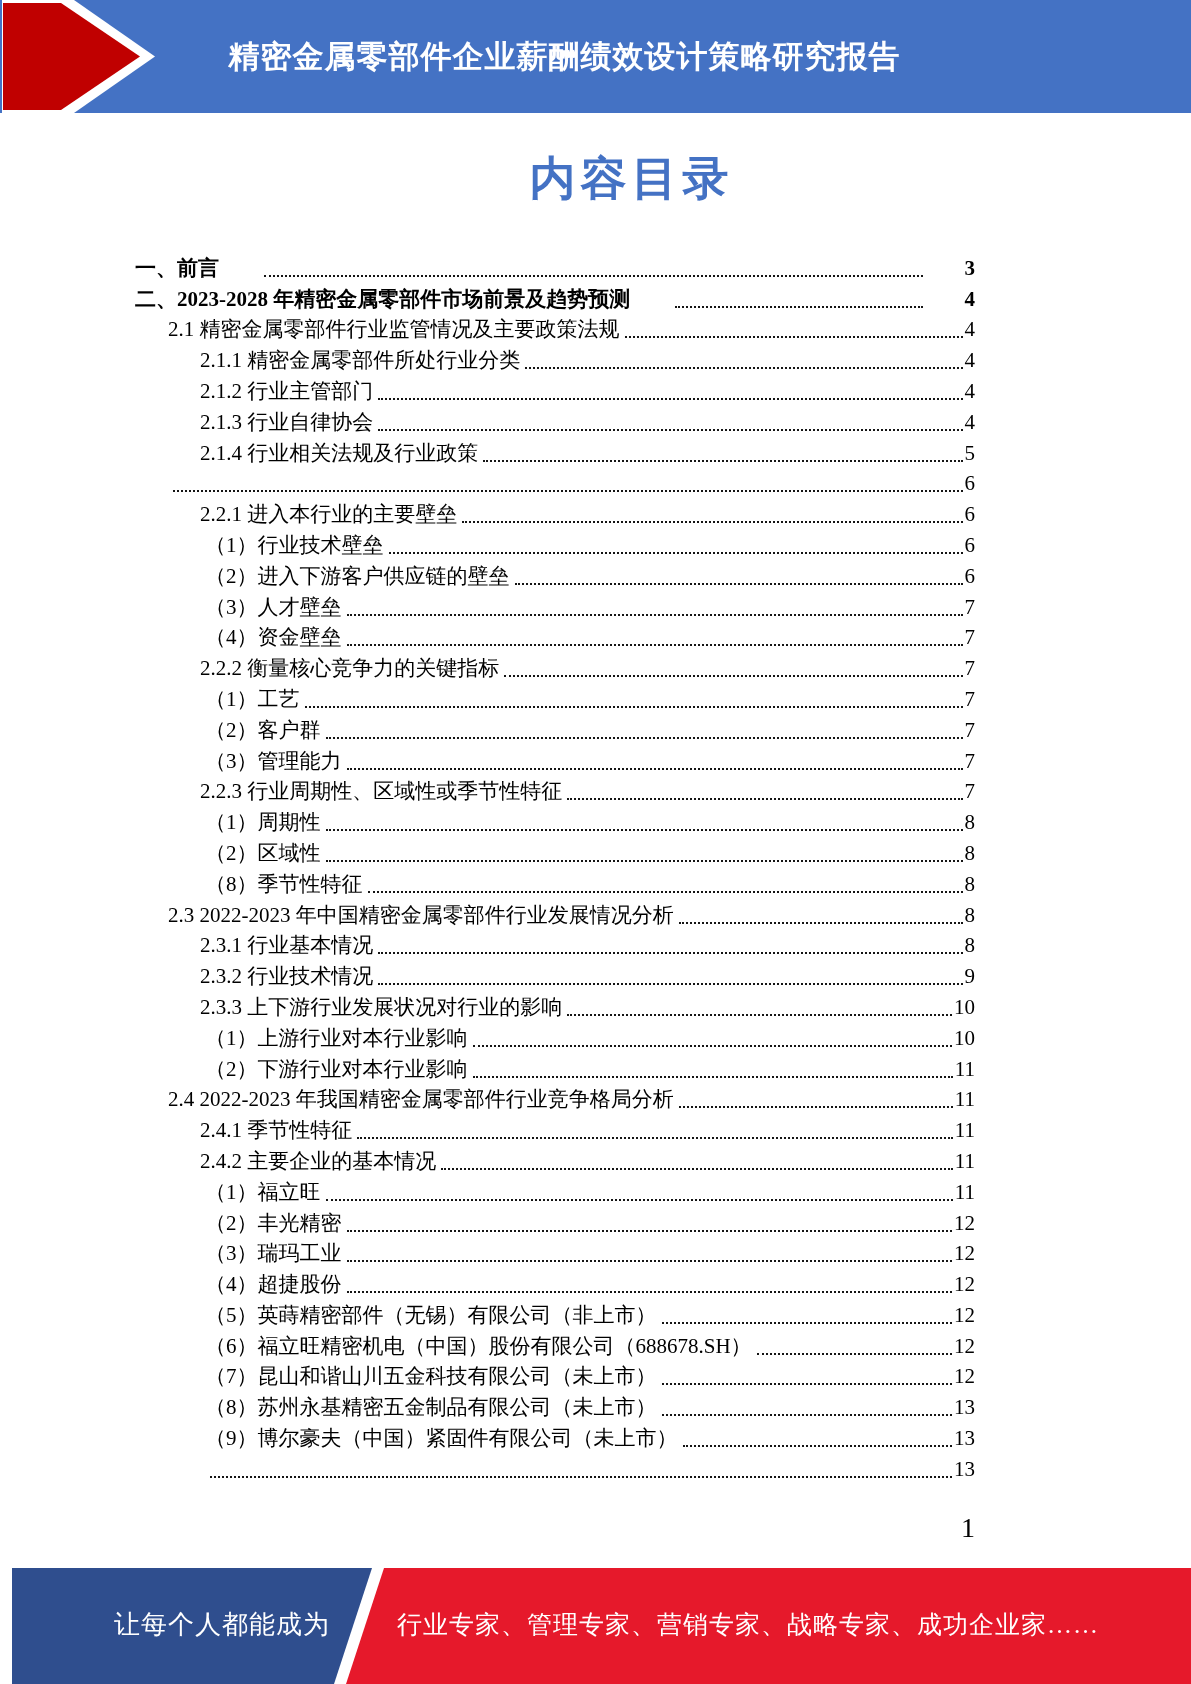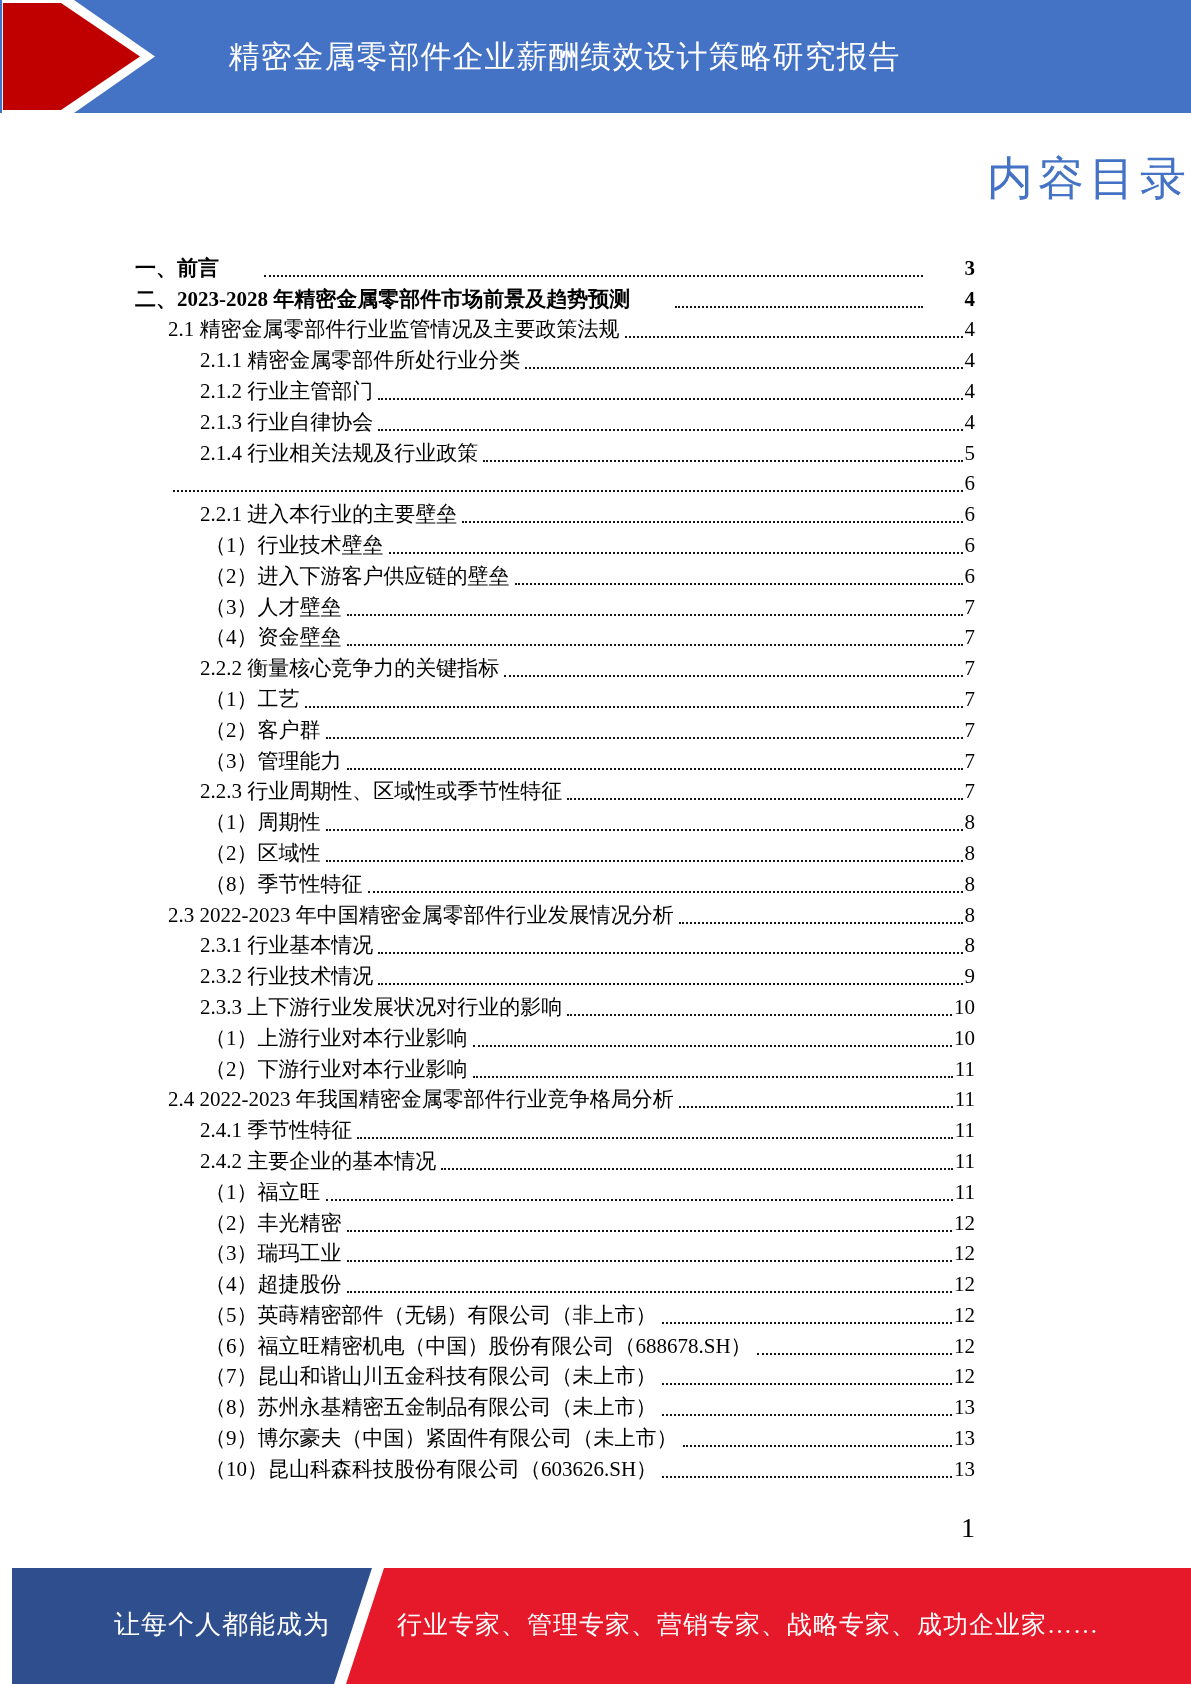--- a/index.html
+++ b/index.html
@@ -19,28 +19,28 @@
 
   
   .header{position:absolute;top:0;left:0;width:1191px;height:113px;}
   .header svg{position:absolute;inset:0;display:block;}
   .hdr-bg{fill:var(--header-blue);}
   .hdr-arrow-white{fill:#ffffff;}
   .hdr-arrow-red{fill:var(--arrow-red);}
   .header-title{
     position:absolute;inset:0;display:flex;align-items:center;justify-content:center;
     padding-right:62px;color:#ffffff;font-family:"Liberation Sans", sans-serif;
-    font-weight:normal;font-size:31px;letter-spacing:1px;white-space:nowrap;
+    font-weight:bold;font-size:31px;letter-spacing:1px;white-space:nowrap;
   }
 
   
   .toc-heading{
-    position:absolute;top:148px;left:0;width:100%;text-align:right;
+    position:absolute;top:148px;left:0;width:100%;text-align:center;
     padding-left:72px;color:var(--heading-blue);
-    font-size:46px;font-weight:normal;letter-spacing:5px;
+    font-size:46px;font-weight:bold;letter-spacing:5px;
     font-family:"Liberation Serif", serif;
   }
 
   
   #toc-list{position:absolute;top:251px;left:135px;width:840px;}
   .toc-row{
     display:flex;align-items:flex-end;height:30.8px;font-size:21px;line-height:28px;
     color:var(--ink);text-decoration:none;cursor:pointer;
   }
   .toc-row.bold{font-weight:bold;}
@@ -279,21 +279,20 @@
     <span class="toc-text">（8）苏州永基精密五金制品有限公司（未上市）</span>
     <span class="leader"></span>
     <span class="toc-page">13</span>
   </div>
     <div class="toc-row lvl-4">
     <span class="toc-text">（9）博尔豪夫（中国）紧固件有限公司（未上市）</span>
     <span class="leader"></span>
     <span class="toc-page">13</span>
   </div>
     <div class="toc-row lvl-4">
-    <span class="toc-text">（10）昆山科森科技股份有限公司（603626.SH）</span>
     <span class="leader"></span>
     <span class="toc-page">13</span>
   </div>
   </div>
 
 <div class="page-num">1</div>
 
 <div class="footer">
   <svg viewBox="0 0 1191 116" preserveAspectRatio="none">
     <rect class="ftr-red" x="0" y="0" width="1191" height="116"></rect>

